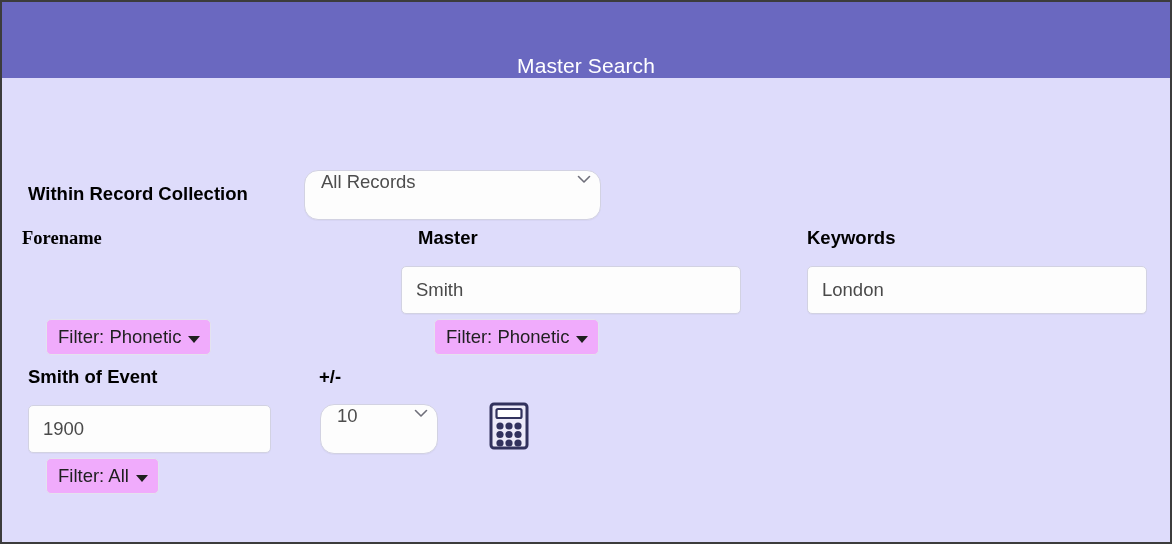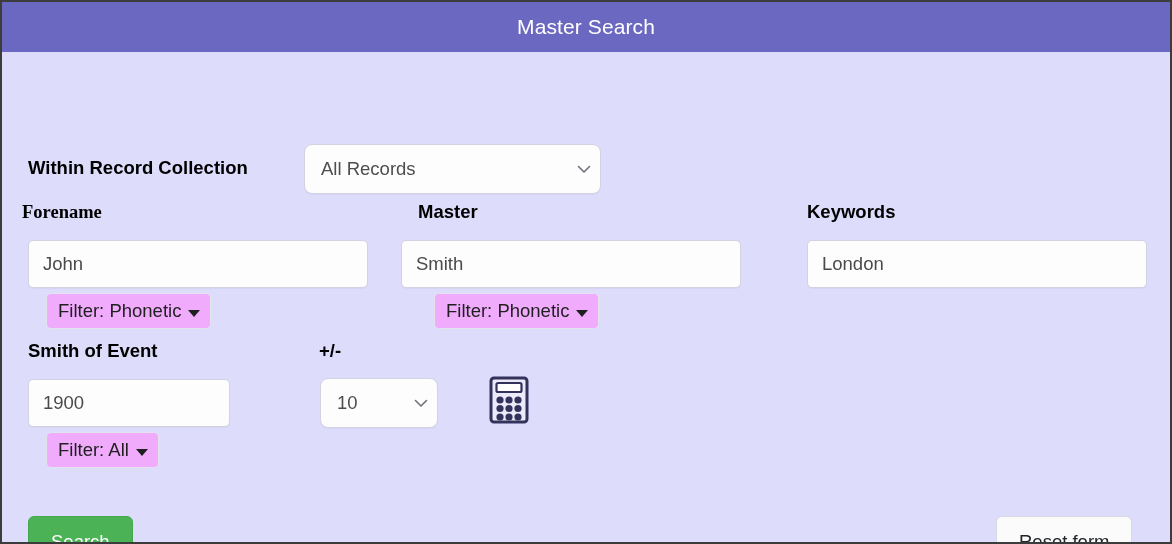--- a/index.html
+++ b/index.html
@@ -19,24 +19,24 @@
     width: 1172px;
     height: 544px;
     box-sizing: border-box;
     border: 2px solid #3c3c3c;
     background: #dedcfb;
     overflow: hidden;
   }
 
   
   .titlebar {
-    height: 50px;
+    height: 76px;
     background: #6a68c0;
     display: flex;
-    align-items: center;
+    align-items: flex-end;
     justify-content: center;
     box-sizing: border-box;
   }
   .titlebar-text {
     color: #ffffff;
     font-size: 21px;
     font-weight: 400;
     letter-spacing: 0.1px;
   }
 
@@ -72,24 +72,24 @@
     font-family: "Liberation Sans", sans-serif;
     box-shadow: 0 1px 1px rgba(0,0,0,0.03);
   }
   .text-input::placeholder { color: #6c757d; }
 
   
   .select-box {
     box-sizing: border-box;
     background: #fdfdfd;
     border: 1px solid #d2d2e2;
-    border-radius: 8px;
+    border-radius: 14px;
     height: 50px;
     display: flex;
-    align-items: center;
+    align-items: flex-start;
     justify-content: space-between;
     padding: 0 8px 0 16px;
     font-size: 18.5px;
     color: #4d4d4d;
     box-shadow: 0 1px 1px rgba(0,0,0,0.03);
   }
   .chev {
     width: 16px;
     height: 16px;
     flex: 0 0 auto;
@@ -184,41 +184,40 @@
         </svg>
       </span>
     </div>
 
     <div class="abs label" style="left:20px; top:151px;font-family:Liberation Serif, serif;">Forename</div>
 
     <div class="abs label" style="left:416px; top:151px;">Master</div>
 
     <div class="abs label" style="left:805px; top:151px;">Keywords</div>
 
-    <input class="abs text-input" style="left: 26px; top: 188px; width: 340px;" value="John">
 
     <input class="abs text-input" style="left: 399px; top: 188px; width: 340px;" value="Smith">
 
     <input class="abs text-input" style="left: 805px; top: 188px; width: 340px;" value="London">
 
     <button class="abs filter-btn" style="left:44px; top:241px;">
       <span>Filter: Phonetic</span>
       <span class="caret"></span>
     </button>
 
     <button class="abs filter-btn" style="left:432px; top:241px;">
       <span>Filter: Phonetic</span>
       <span class="caret"></span>
     </button>
 
     <div class="abs label" style="left:26px; top:290px;">Smith of Event</div>
 
     <div class="abs label" style="left:317px; top:290px;">+/-</div>
 
-    <input class="abs text-input" style="left: 26px; top: 327px; width: 202px; height: 48px;" value="1900">
+    <input class="abs text-input" style="left: 26px; top: 327px; width: 243px; height: 48px;" value="1900">
 
     <div class="abs select-box" style="left:318px; top:326px; width:118px;">
       <span>10</span>
       <span class="chev">
         <svg width="16" height="16" viewBox="0 0 16 16">
           <path d="M2.5 5.5 L8 11 L13.5 5.5" fill="none" stroke="#6f6f7a" stroke-width="1.6" stroke-linecap="round" stroke-linejoin="round"></path>
         </svg>
       </span>
     </div>
 

